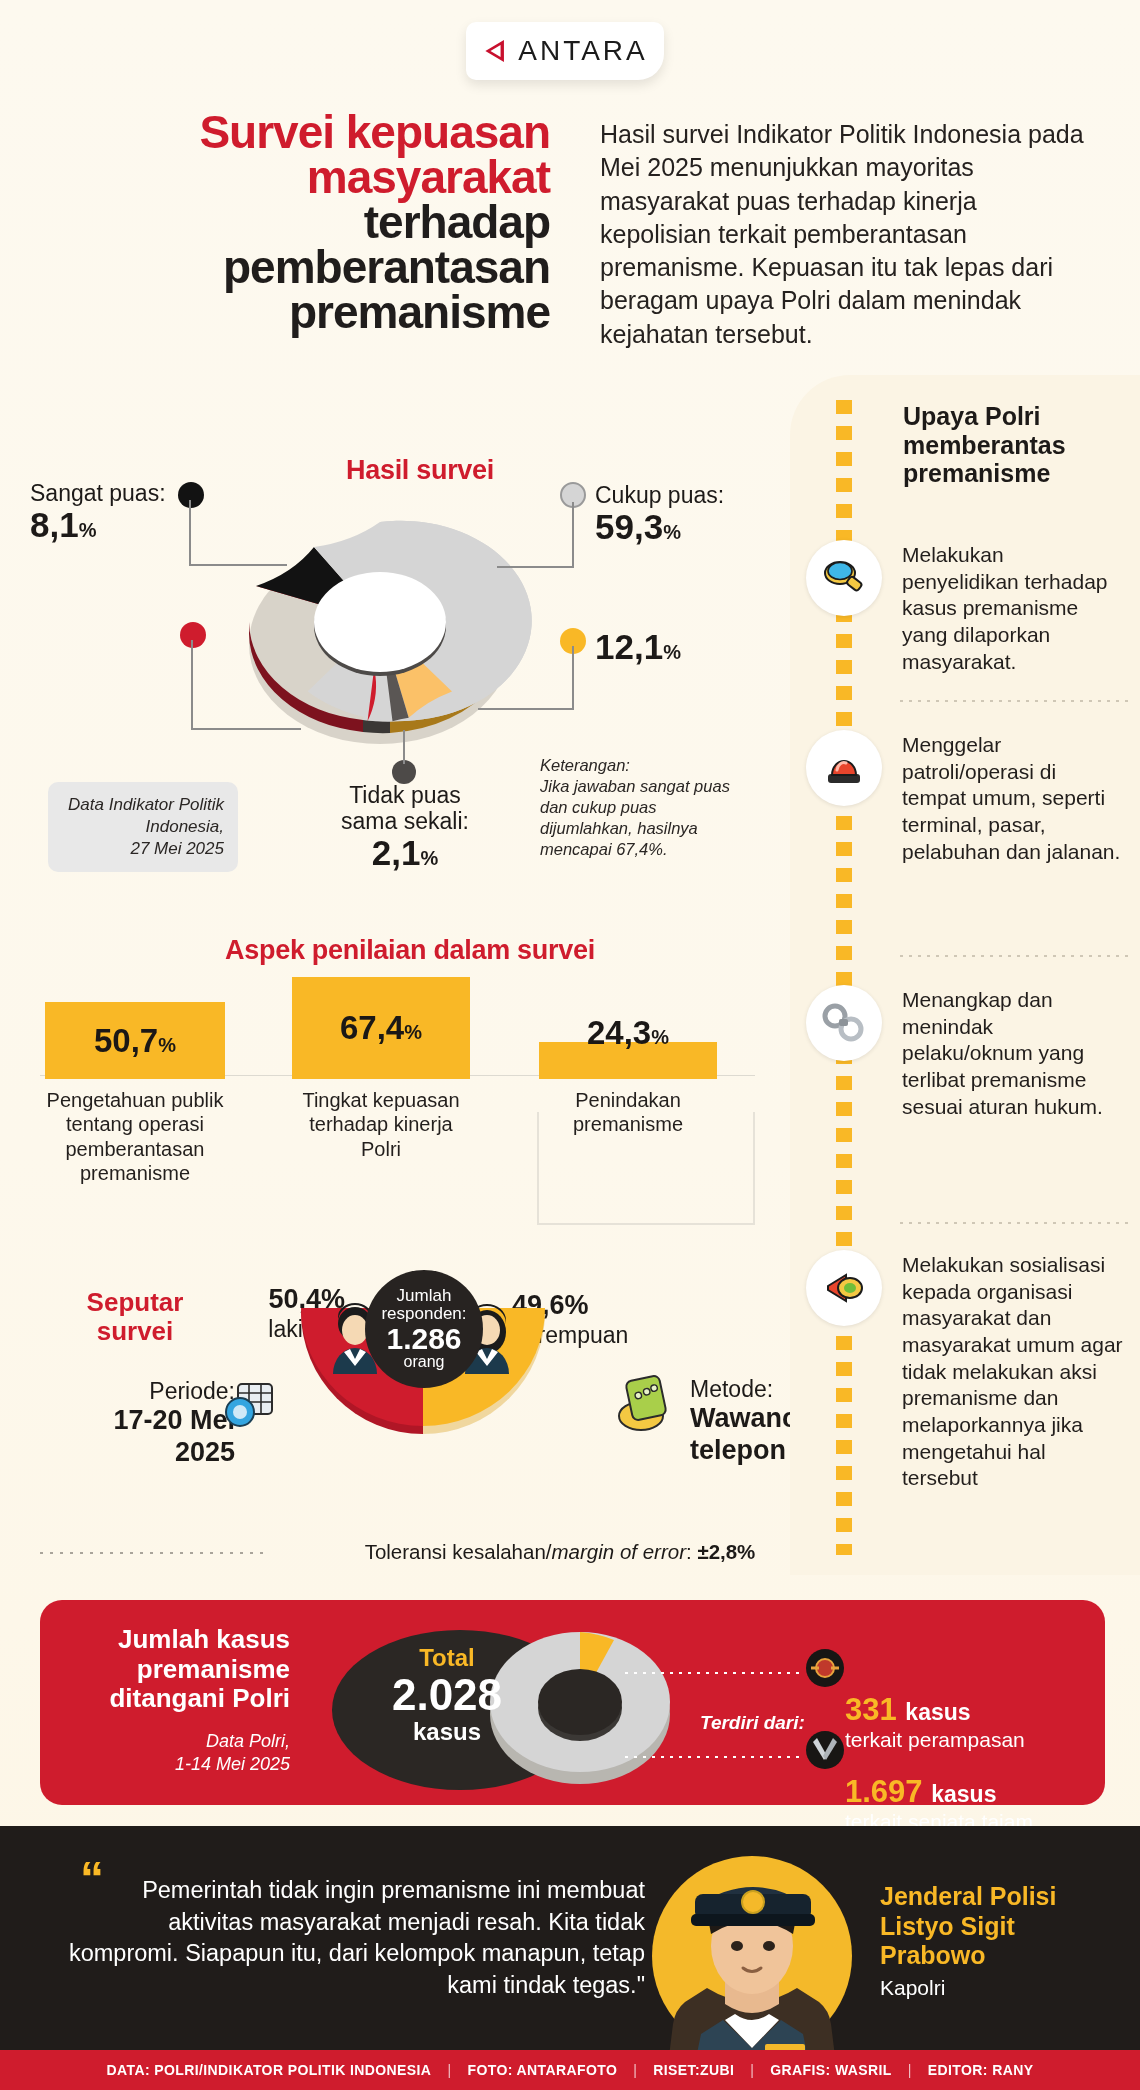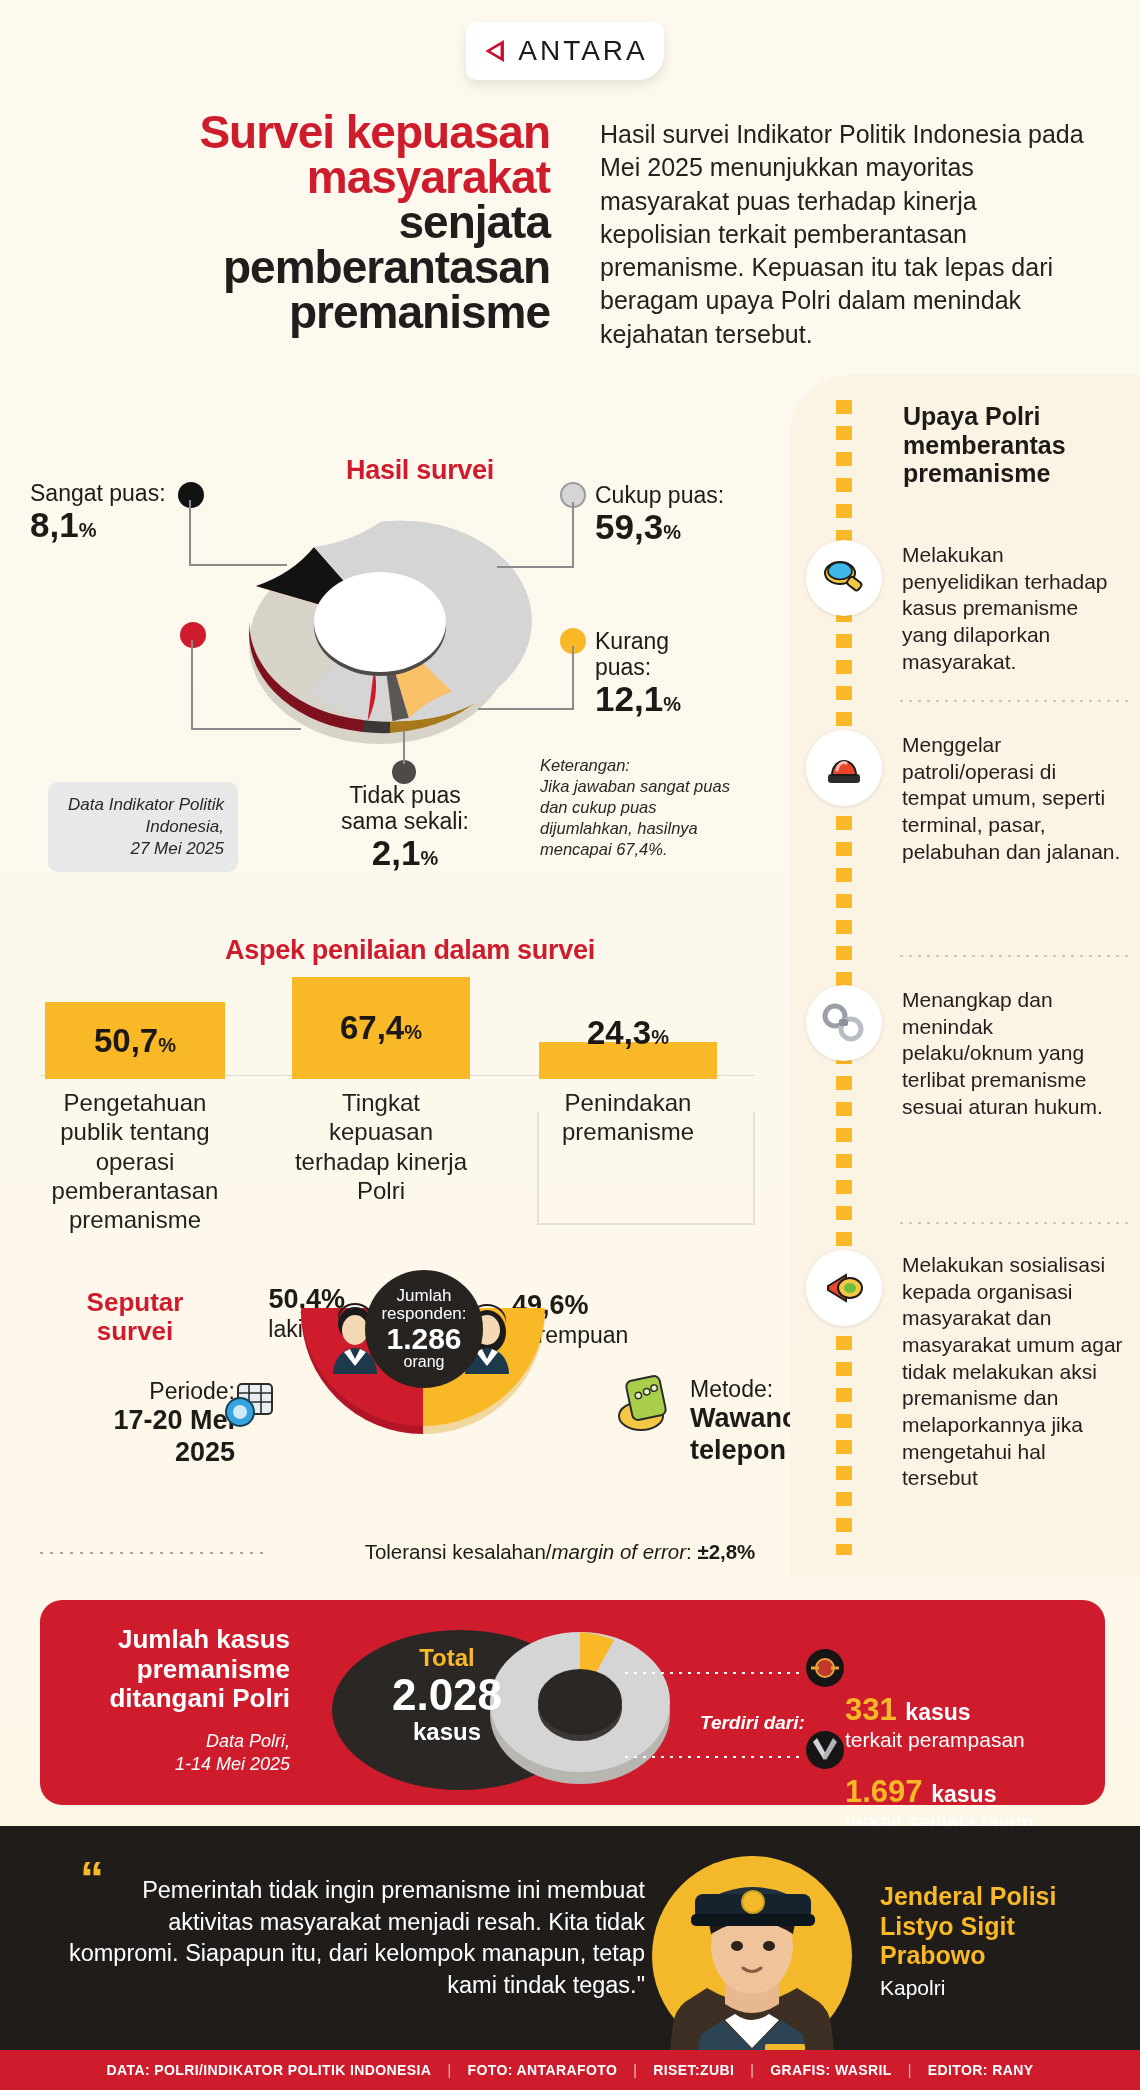--- a/index.html
+++ b/index.html
@@ -67,21 +67,21 @@
   .bars{ position:absolute; left:40px; top:975px; width:720px; height:250px; }
   .bar-col{ position:absolute; bottom:146px; }
   .bar{ background:#f9b826; position:relative; width:100%; }
   .bar-val{
     position:absolute; left:0; right:0; top:50%; transform:translateY(-50%);
     text-align:center; font-size:33px; font-weight:800; color:#1b1816;
   }
   .bar-val .pct{ font-size:20px; font-weight:700; }
   .bar-lbl{
     position:absolute; top:100%; margin-top:9px; left:0; width:100%;
-    font-size:24px; line-height:1.22; color:#231f1d; text-align:center;
+    font-size:20px; line-height:1.22; color:#231f1d; text-align:center;
   }
   .bar-base{ position:absolute; left:40px; top:1075px; width:715px; height:1px; background:#dddad1; }
 
   
   #seputar{
     position:absolute; left:60px; top:1288px; width:150px; text-align:center;
     color:#cf1c2d; font-weight:800; font-size:26px; line-height:1.1;
   }
   .sp-txt{ position:absolute; color:#1d1a18; }
   .sp-txt .small{ font-size:23px; }
@@ -189,21 +189,21 @@
     <svg class="logo-mark" viewBox="0 0 32 32">
       <path d="M26 3 L26 29 L4 16 Z" fill="#c8102e"></path>
       <path d="M22 9 L22 23 L10 16 Z" fill="#ffffff"></path>
     </svg>
     <div class="logo-text">ANTARA</div>
   </div>
 
   <div class="headline">
     <span class="r">Survei kepuasan</span>
     <span class="r">masyarakat</span>
-    <span class="b">senjata</span>
+    <span class="b">terhadap</span>
     <span class="b">pemberantasan</span>
     <span class="b">premanisme</span>
   </div>
 
   <div class="intro">Hasil survei Indikator Politik Indonesia pada Mei 2025 menunjukkan mayoritas masyarakat puas terhadap kinerja kepolisian terkait pemberantasan premanisme. Kepuasan itu tak lepas dari beragam upaya Polri dalam menindak kejahatan tersebut.</div>
 
   <div class="sec-title" id="hasil-title">Hasil survei</div>
 
   <div class="donut-box">
     <svg viewBox="0 0 330 270" width="330" height="270">
@@ -273,22 +273,20 @@
 
   <div class="lbl" style="left:595px; top:482px; width:210px;">
     <div class="cap">Cukup puas:</div>
     <div class="val"><span>59,3</span><span class="pct">%</span></div>
   </div>
   <div class="dot" style="left:560px; top:482px; width:26px; height:26px; background:#d5d5d5; border:2px solid #9a9a9a;"></div>
   <div class="leader" style="left:572px; top:502px; width:2px; height:66px;"></div>
   <div class="leader" style="left:497px; top:566px; width:77px; height:2px;"></div>
 
   <div class="lbl" style="left:595px; top:628px; width:200px;">
-    <div class="cap" style="white-space:pre-line;">Kurang
-puas:</div>
     <div class="val"><span>12,1</span><span class="pct">%</span></div>
   </div>
   <div class="dot" style="left:560px; top:628px; width:26px; height:26px; background:#f9b826;"></div>
   <div class="leader" style="left:572px; top:646px; width:2px; height:64px;"></div>
   <div class="leader" style="left:478px; top:708px; width:96px; height:2px;"></div>
 
   <div class="lbl" style="left:300px; top:782px; width:210px; text-align:center;">
     <div class="cap" style="white-space:pre-line;">Tidak puas
 sama sekali:</div>
     <div class="val"><span>2,1</span><span class="pct">%</span></div>

